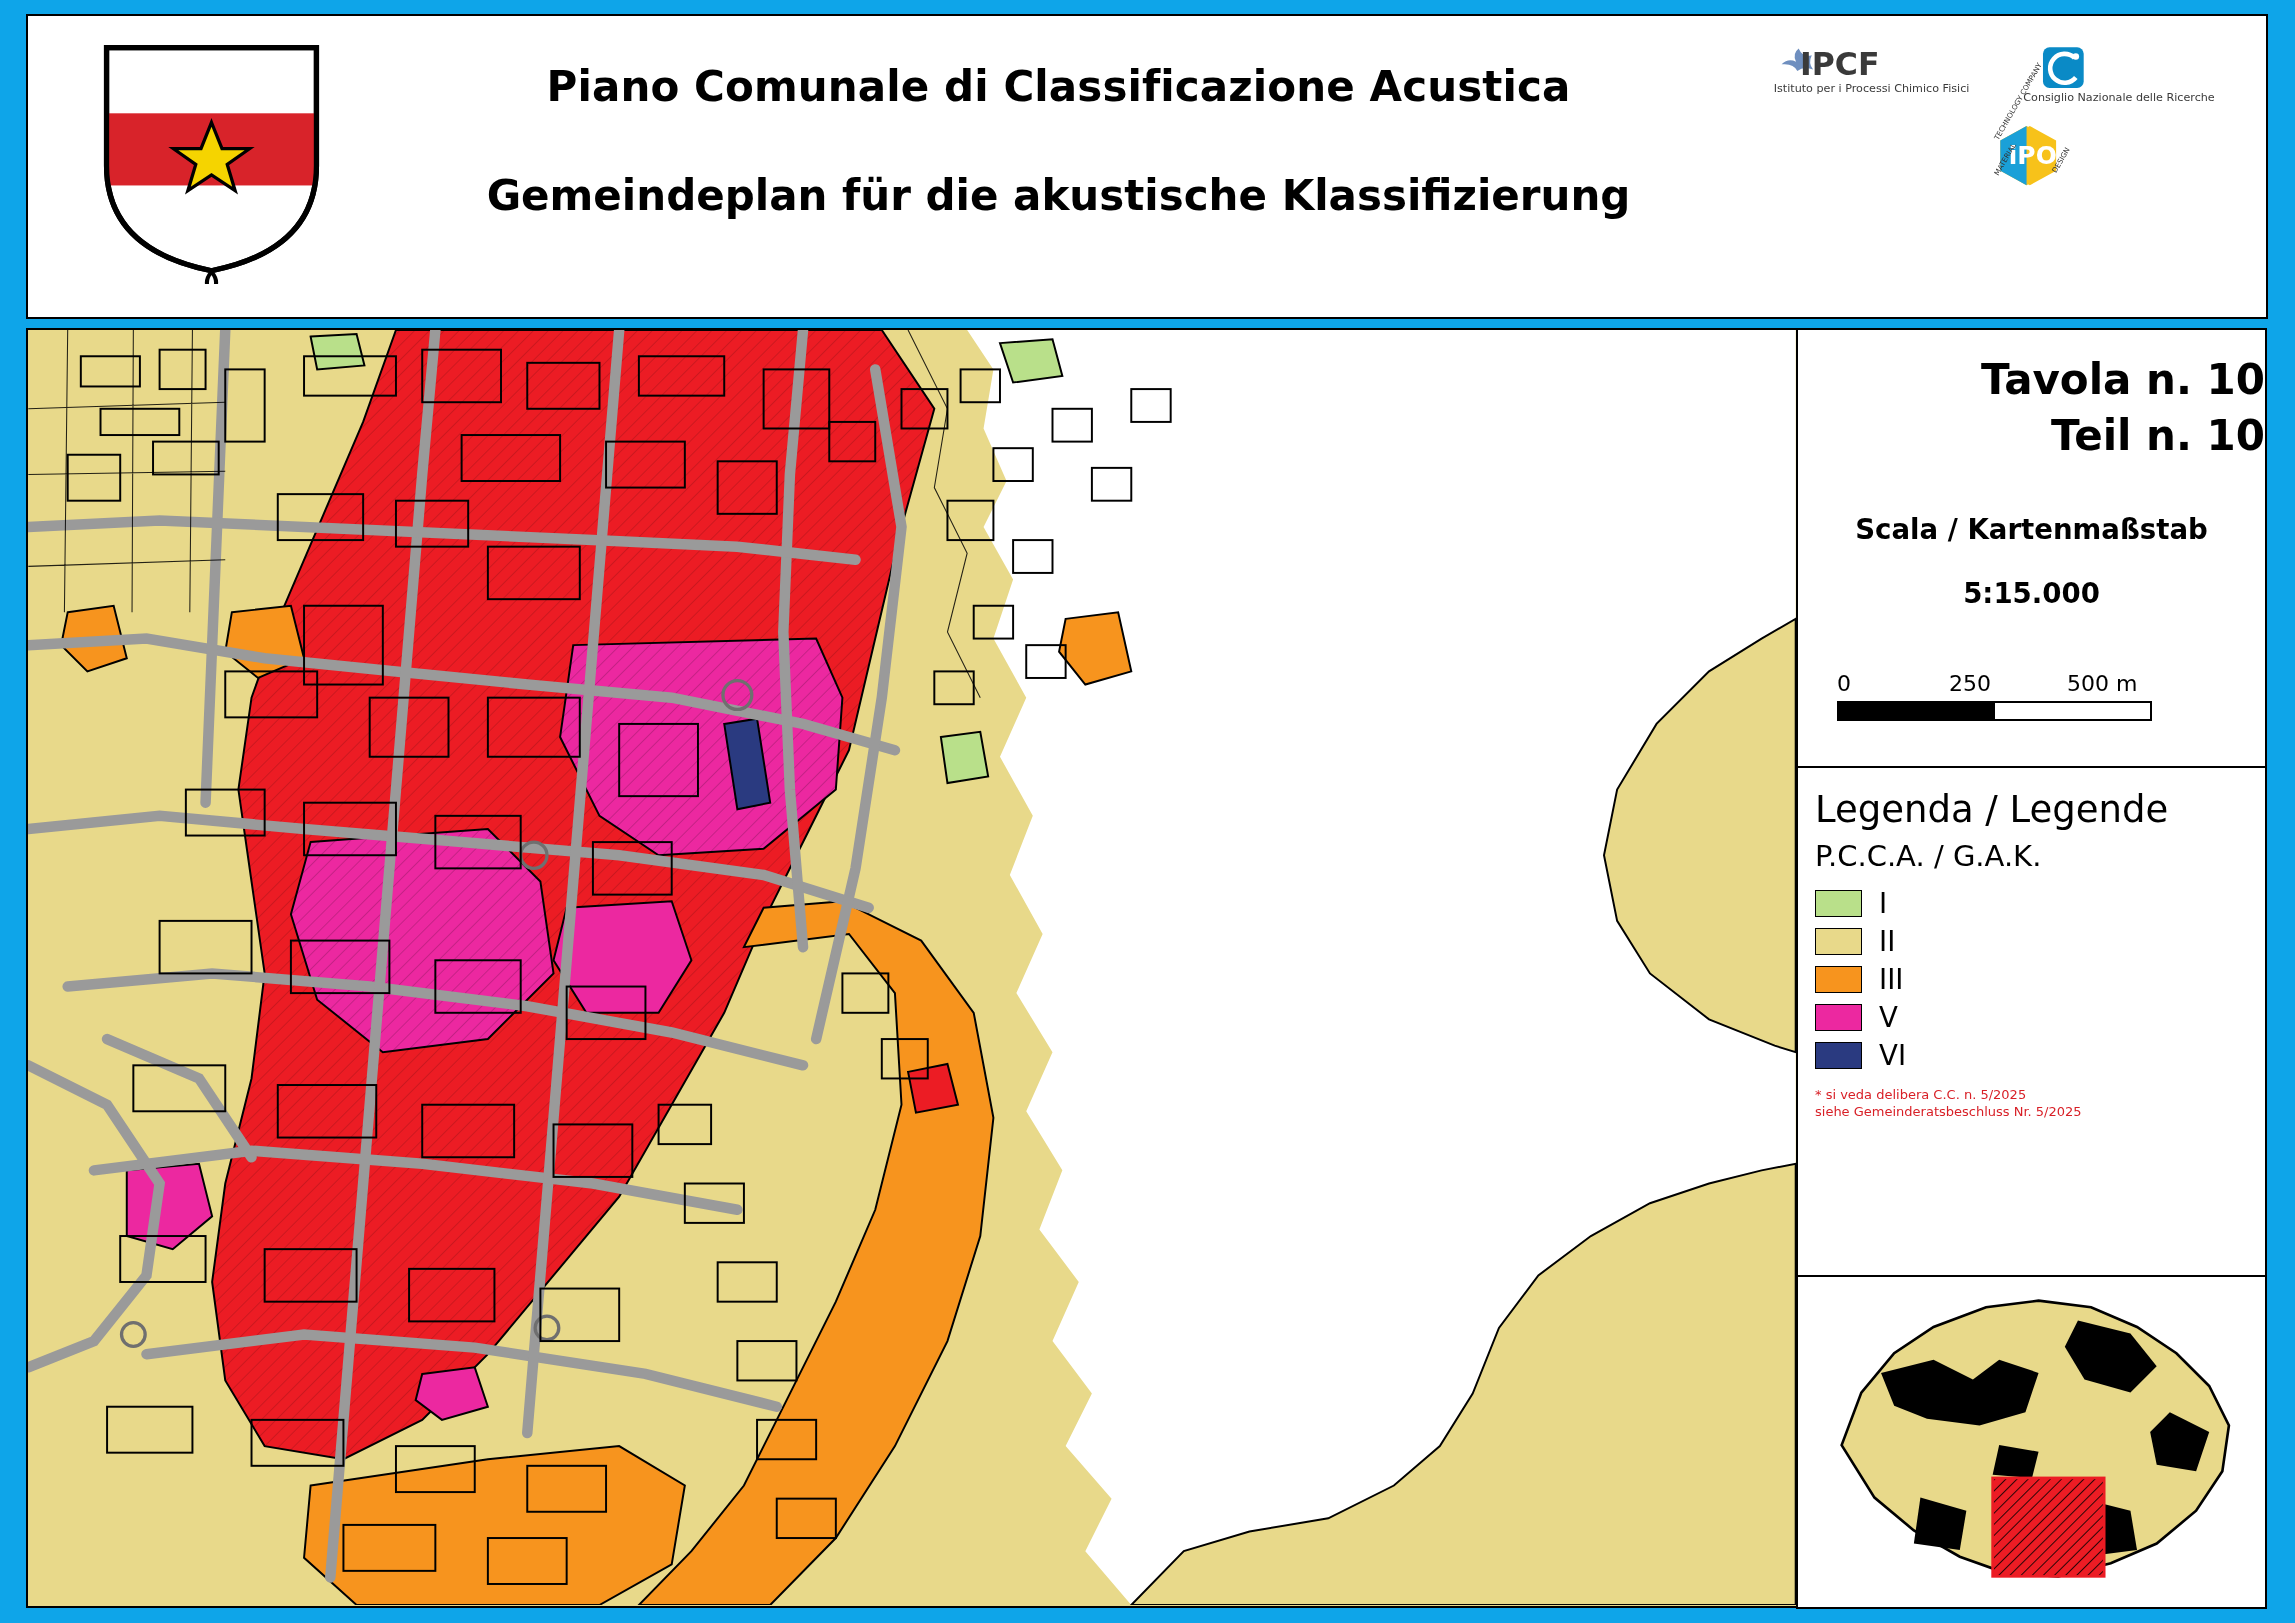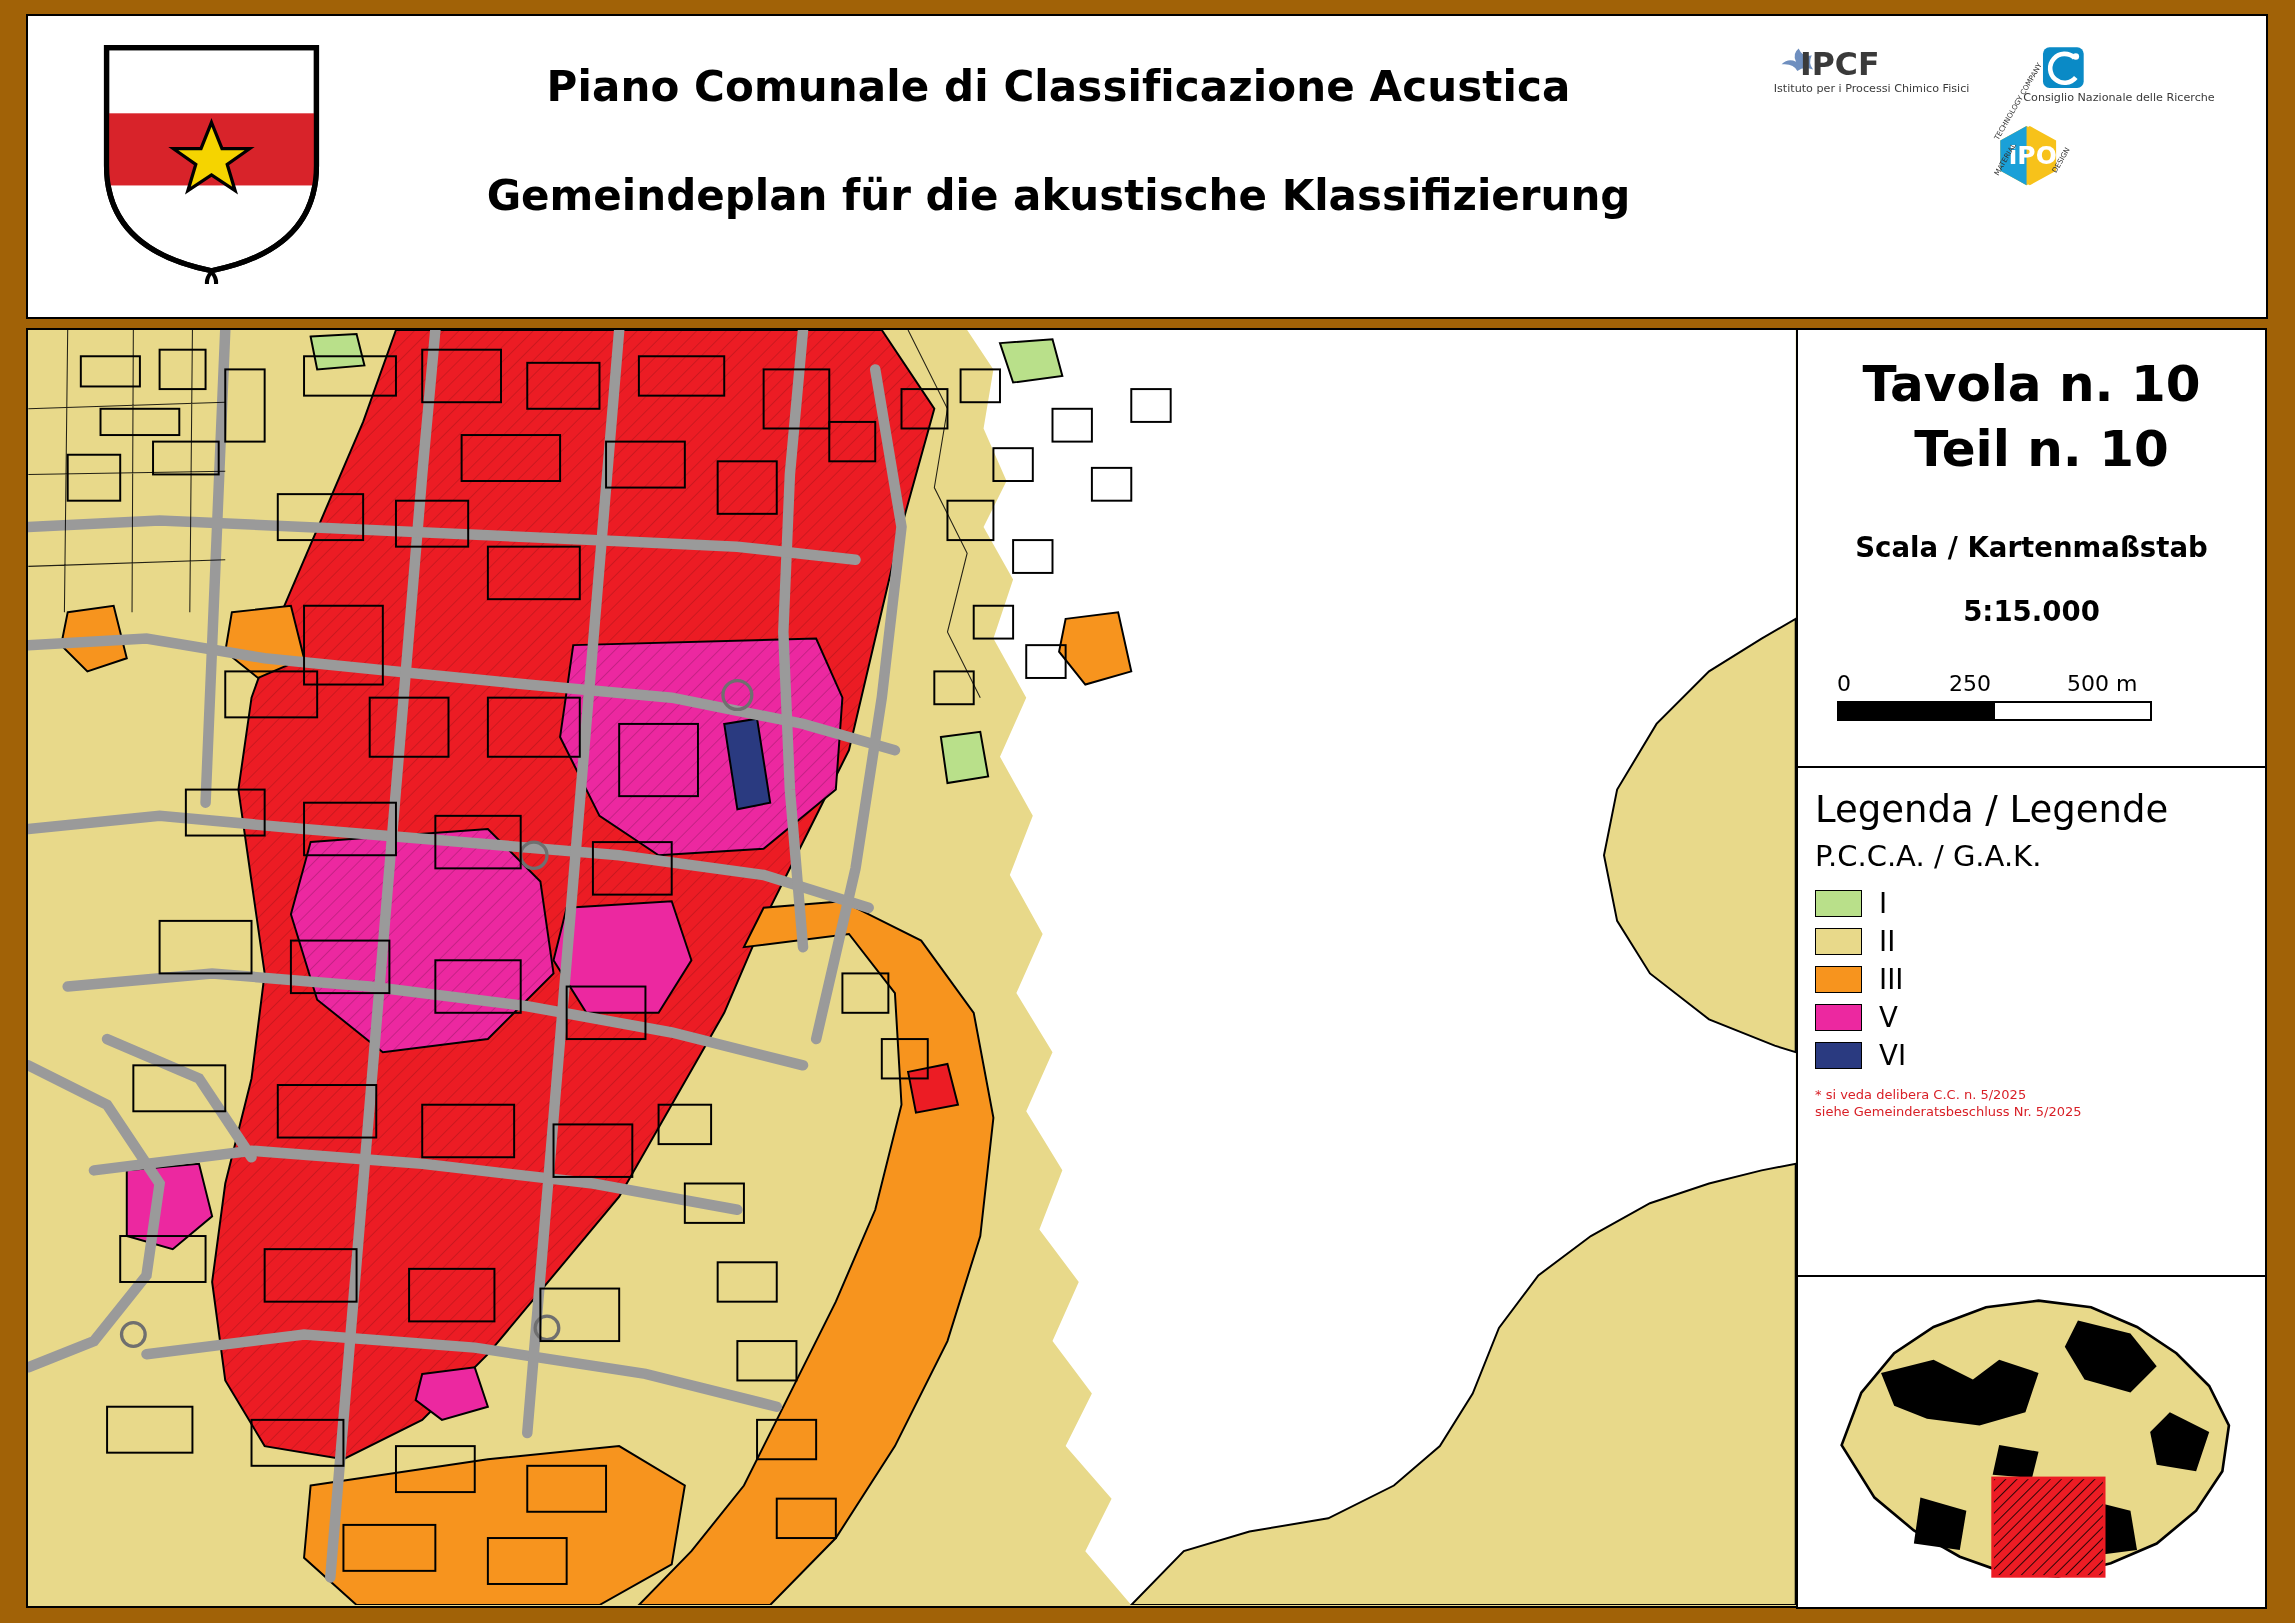--- a/index.html
+++ b/index.html
@@ -7,21 +7,21 @@
     padding: 0;
     background: #ffffff;
   }
   body {
     font-family: "DejaVu Sans", sans-serif;
   }
   #page {
     position: relative;
     width: 2295px;
     height: 1623px;
-    background: #a16207;
+    background: #0ea5e9;
     overflow: hidden;
   }
 
   
   #header {
     position: absolute;
     left: 26px;
     top: 14.4px;
     width: 2242px;
     height: 305px;
@@ -99,22 +99,22 @@
     height: 512px;
   }
   #panel-overview {
     left: 1796px;
     top: 1275px;
     width: 471px;
     height: 334px;
   }
 
   .tav-line {
-    text-align: center;
-    font-size: 50px;
+    text-align: right;
+    font-size: 42px;
     font-weight: bold;
     color: #000;
   }
   #tav1 { margin-top: 25px; }
   #tav2 { margin-top: 6.6px; padding-left: 20px; }
   .scala-label {
     text-align: center;
     font-size: 27.6px;
     font-weight: bold;
     margin-top: 53px;

